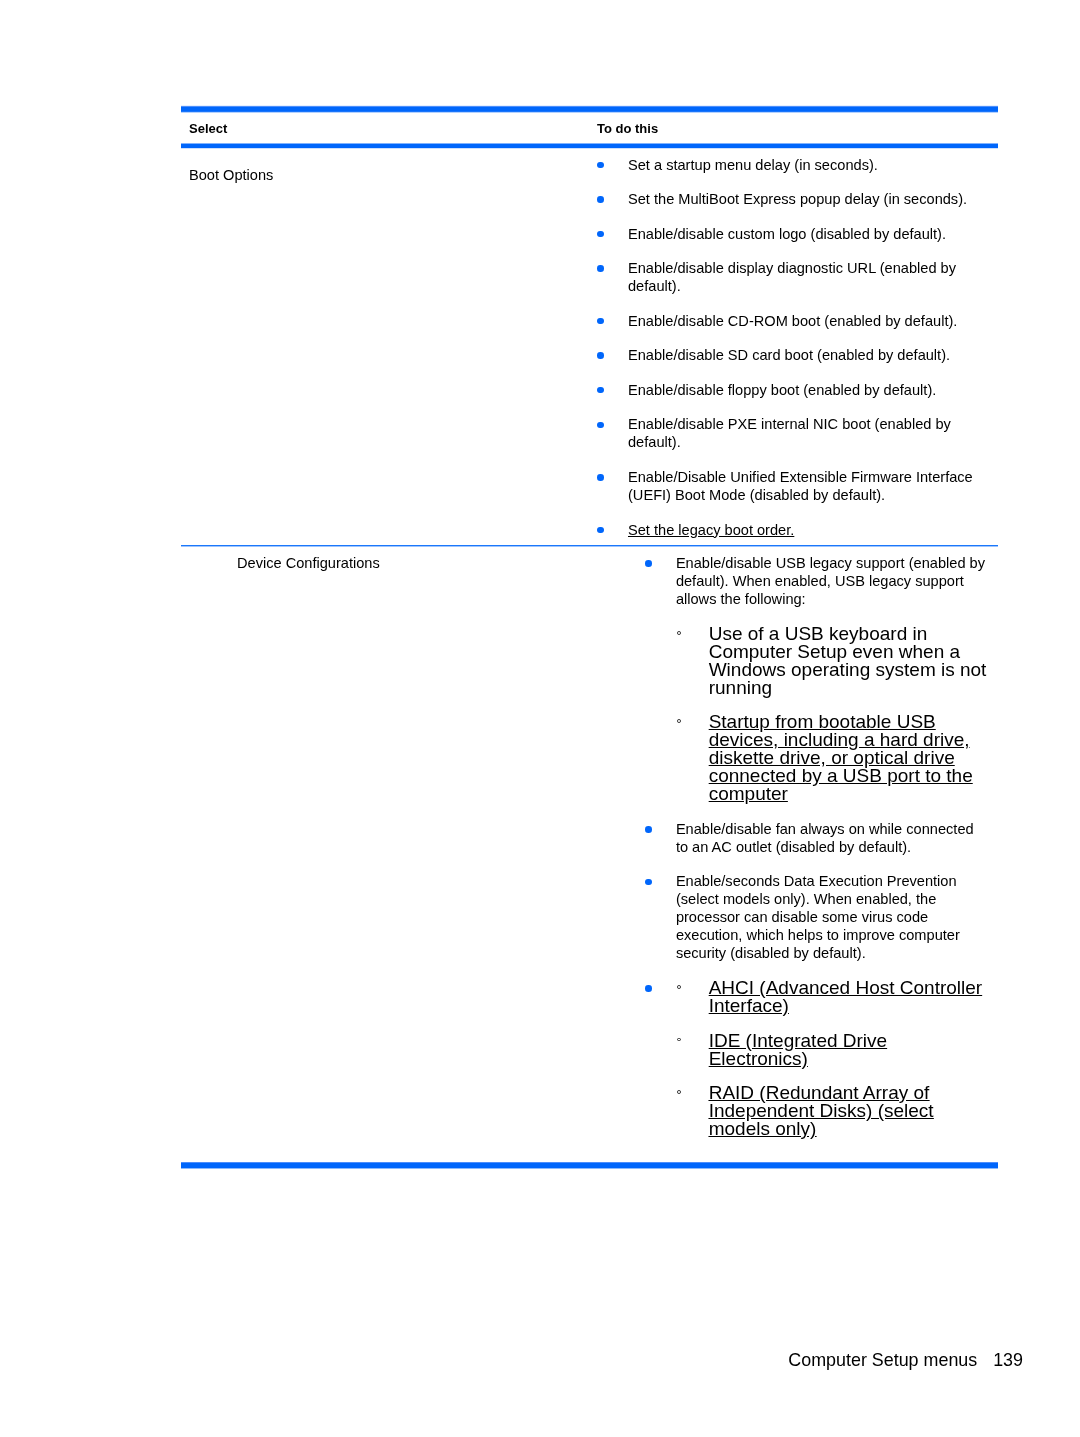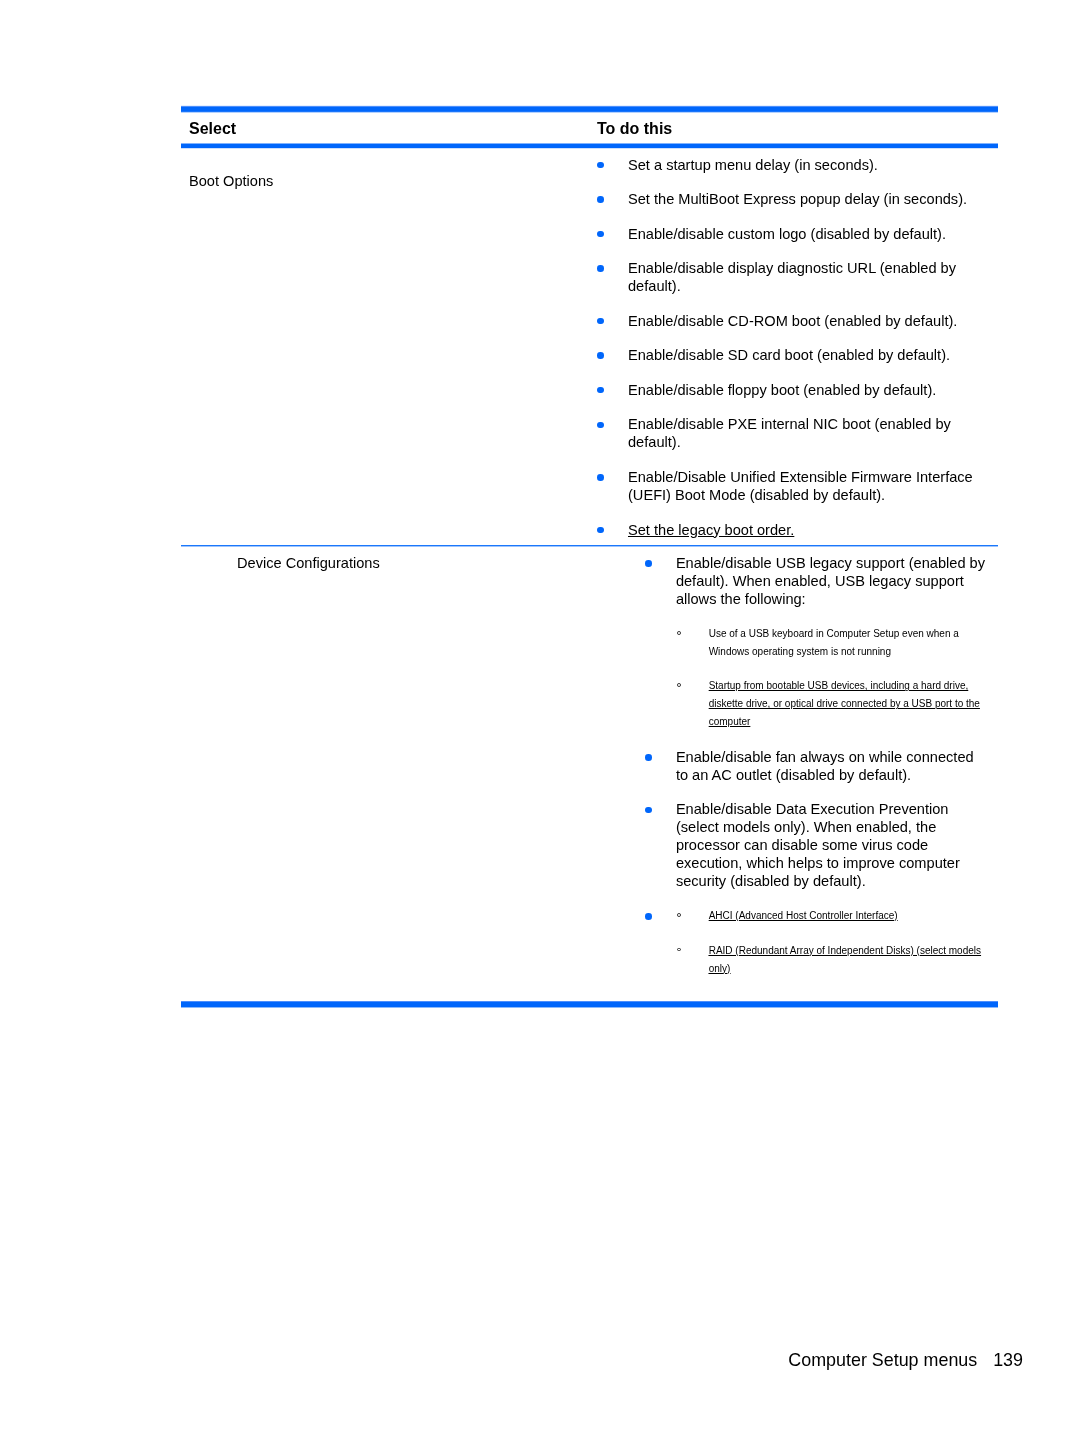--- a/index.html
+++ b/index.html
@@ -55,38 +55,38 @@
     background: linear-gradient(to bottom,
       #4d8efc 0px, #4d8efc 1px,
       #0066fb 1px, #0066fb 6px,
       #8cbafd 6px, #8cbafd 6.8px);
   }
   .hdr-row {
     display: flex;
     height: 29.2px;
   }
   .hdr-cell {
-    font-size: 16px;
+    font-size: 13px;
     font-weight: bold;
     line-height: 18px;
     padding-top: 7.3px;
   }
   .hdr-cell.col1 { padding-left: 8px; }
   .hdr-cell.col2 { padding-left: 6px; }
   .col1 { width: 409px; }
   .col2 { width: 408px; }
 
   .body-row {
     display: flex;
   }
   .cell-select {
     width: 409px;
     font-size: 14.6px;
     line-height: 18.0px;
-    padding-top: 23px;
+    padding-top: 17px;
     padding-bottom: 6.4px;
     box-sizing: border-box;
     padding-left: 8px;
   }
   .cell-todo {
     width: 408px;
     box-sizing: border-box;
     padding-top: 6.4px;
     padding-bottom: 6.4px;
     padding-right: 9px;
@@ -114,21 +114,21 @@
     background: #0066fb;
   }
   ul.l2 {
     margin: 16.55px 0 0 0;
     padding: 0;
     list-style: none;
   }
   ul.l2 > li {
     position: relative;
     padding-left: 32.8px;
-    font-size: 10px;
+    font-size: 19px;
     line-height: 18.0px;
     margin-bottom: 16.55px;
   }
   ul.l2 > li::before {
     content: "";
     position: absolute;
     left: 1.3px;
     top: 6.1px;
     width: 1.7px;
     height: 1.7px;
@@ -187,23 +187,24 @@
 
     <div class="body-row row2">
       <div class="cell-select">Device Configurations</div>
       <div class="cell-todo">
         <ul class="l1">
             <li><span>Enable/disable USB legacy support (enabled by default). When enabled, USB legacy support allows the following:</span><ul class="l2">
                 <li><span>Use of a USB keyboard in Computer Setup even when a Windows operating system is not running</span></li>
                 <li><span>Startup from bootable USB devices, including a hard drive, diskette drive, or optical drive connected by a USB port to the computer</span></li>
               </ul></li>
             <li><span>Enable/disable fan always on while connected to an AC outlet (disabled by default).</span></li>
-            <li><span>Enable/disable Data Execution Prevention (select models only). When enabled, the processor can disable some virus code execution, which helps to improve computer security (disabled by default).</span></li>
+            <li><span>Enable/seconds Data Execution Prevention (select models only). When enabled, the processor can disable some virus code execution, which helps to improve computer security (disabled by default).</span></li>
             <li><ul class="l2">
                 <li><span>AHCI (Advanced Host Controller Interface)</span></li>
+                <li><span>IDE (Integrated Drive Electronics)</span></li>
                 <li><span>RAID (Redundant Array of Independent Disks) (select models only)</span></li>
               </ul></li>
           </ul>
       </div>
     </div>
 
     <div class="rule-thick-bottom"></div>
   </div>
 
   <div class="footer">

